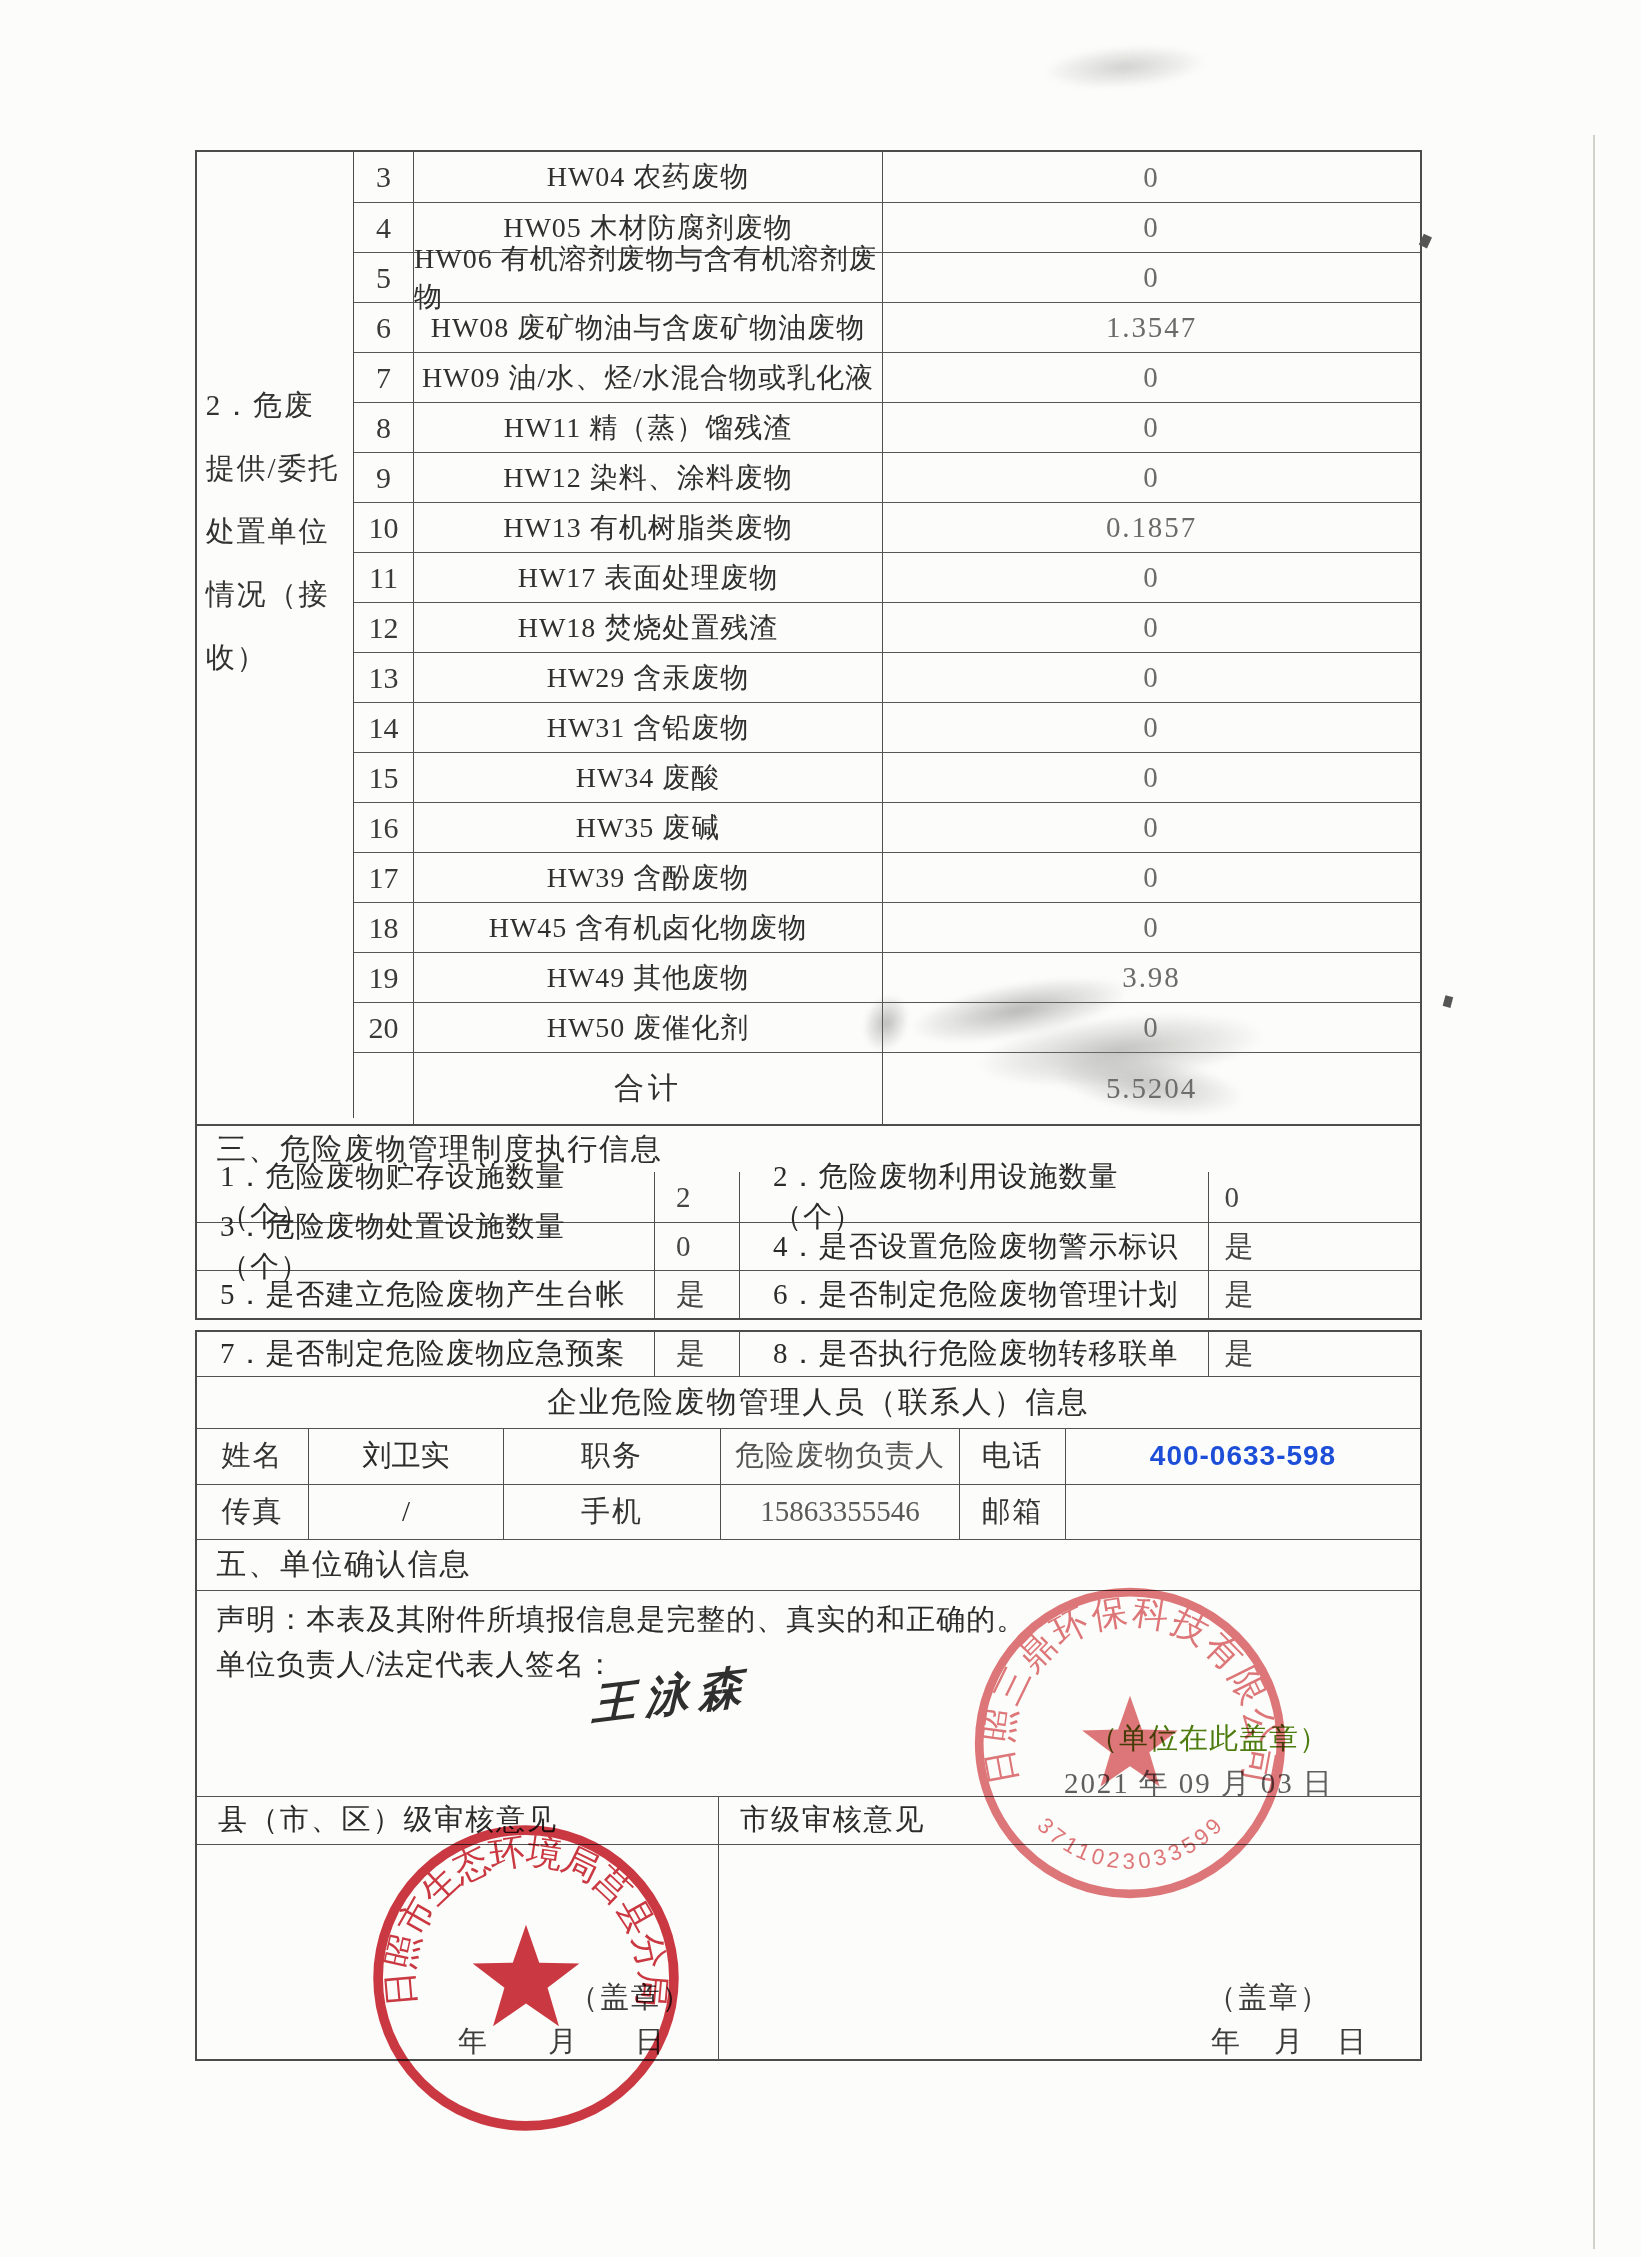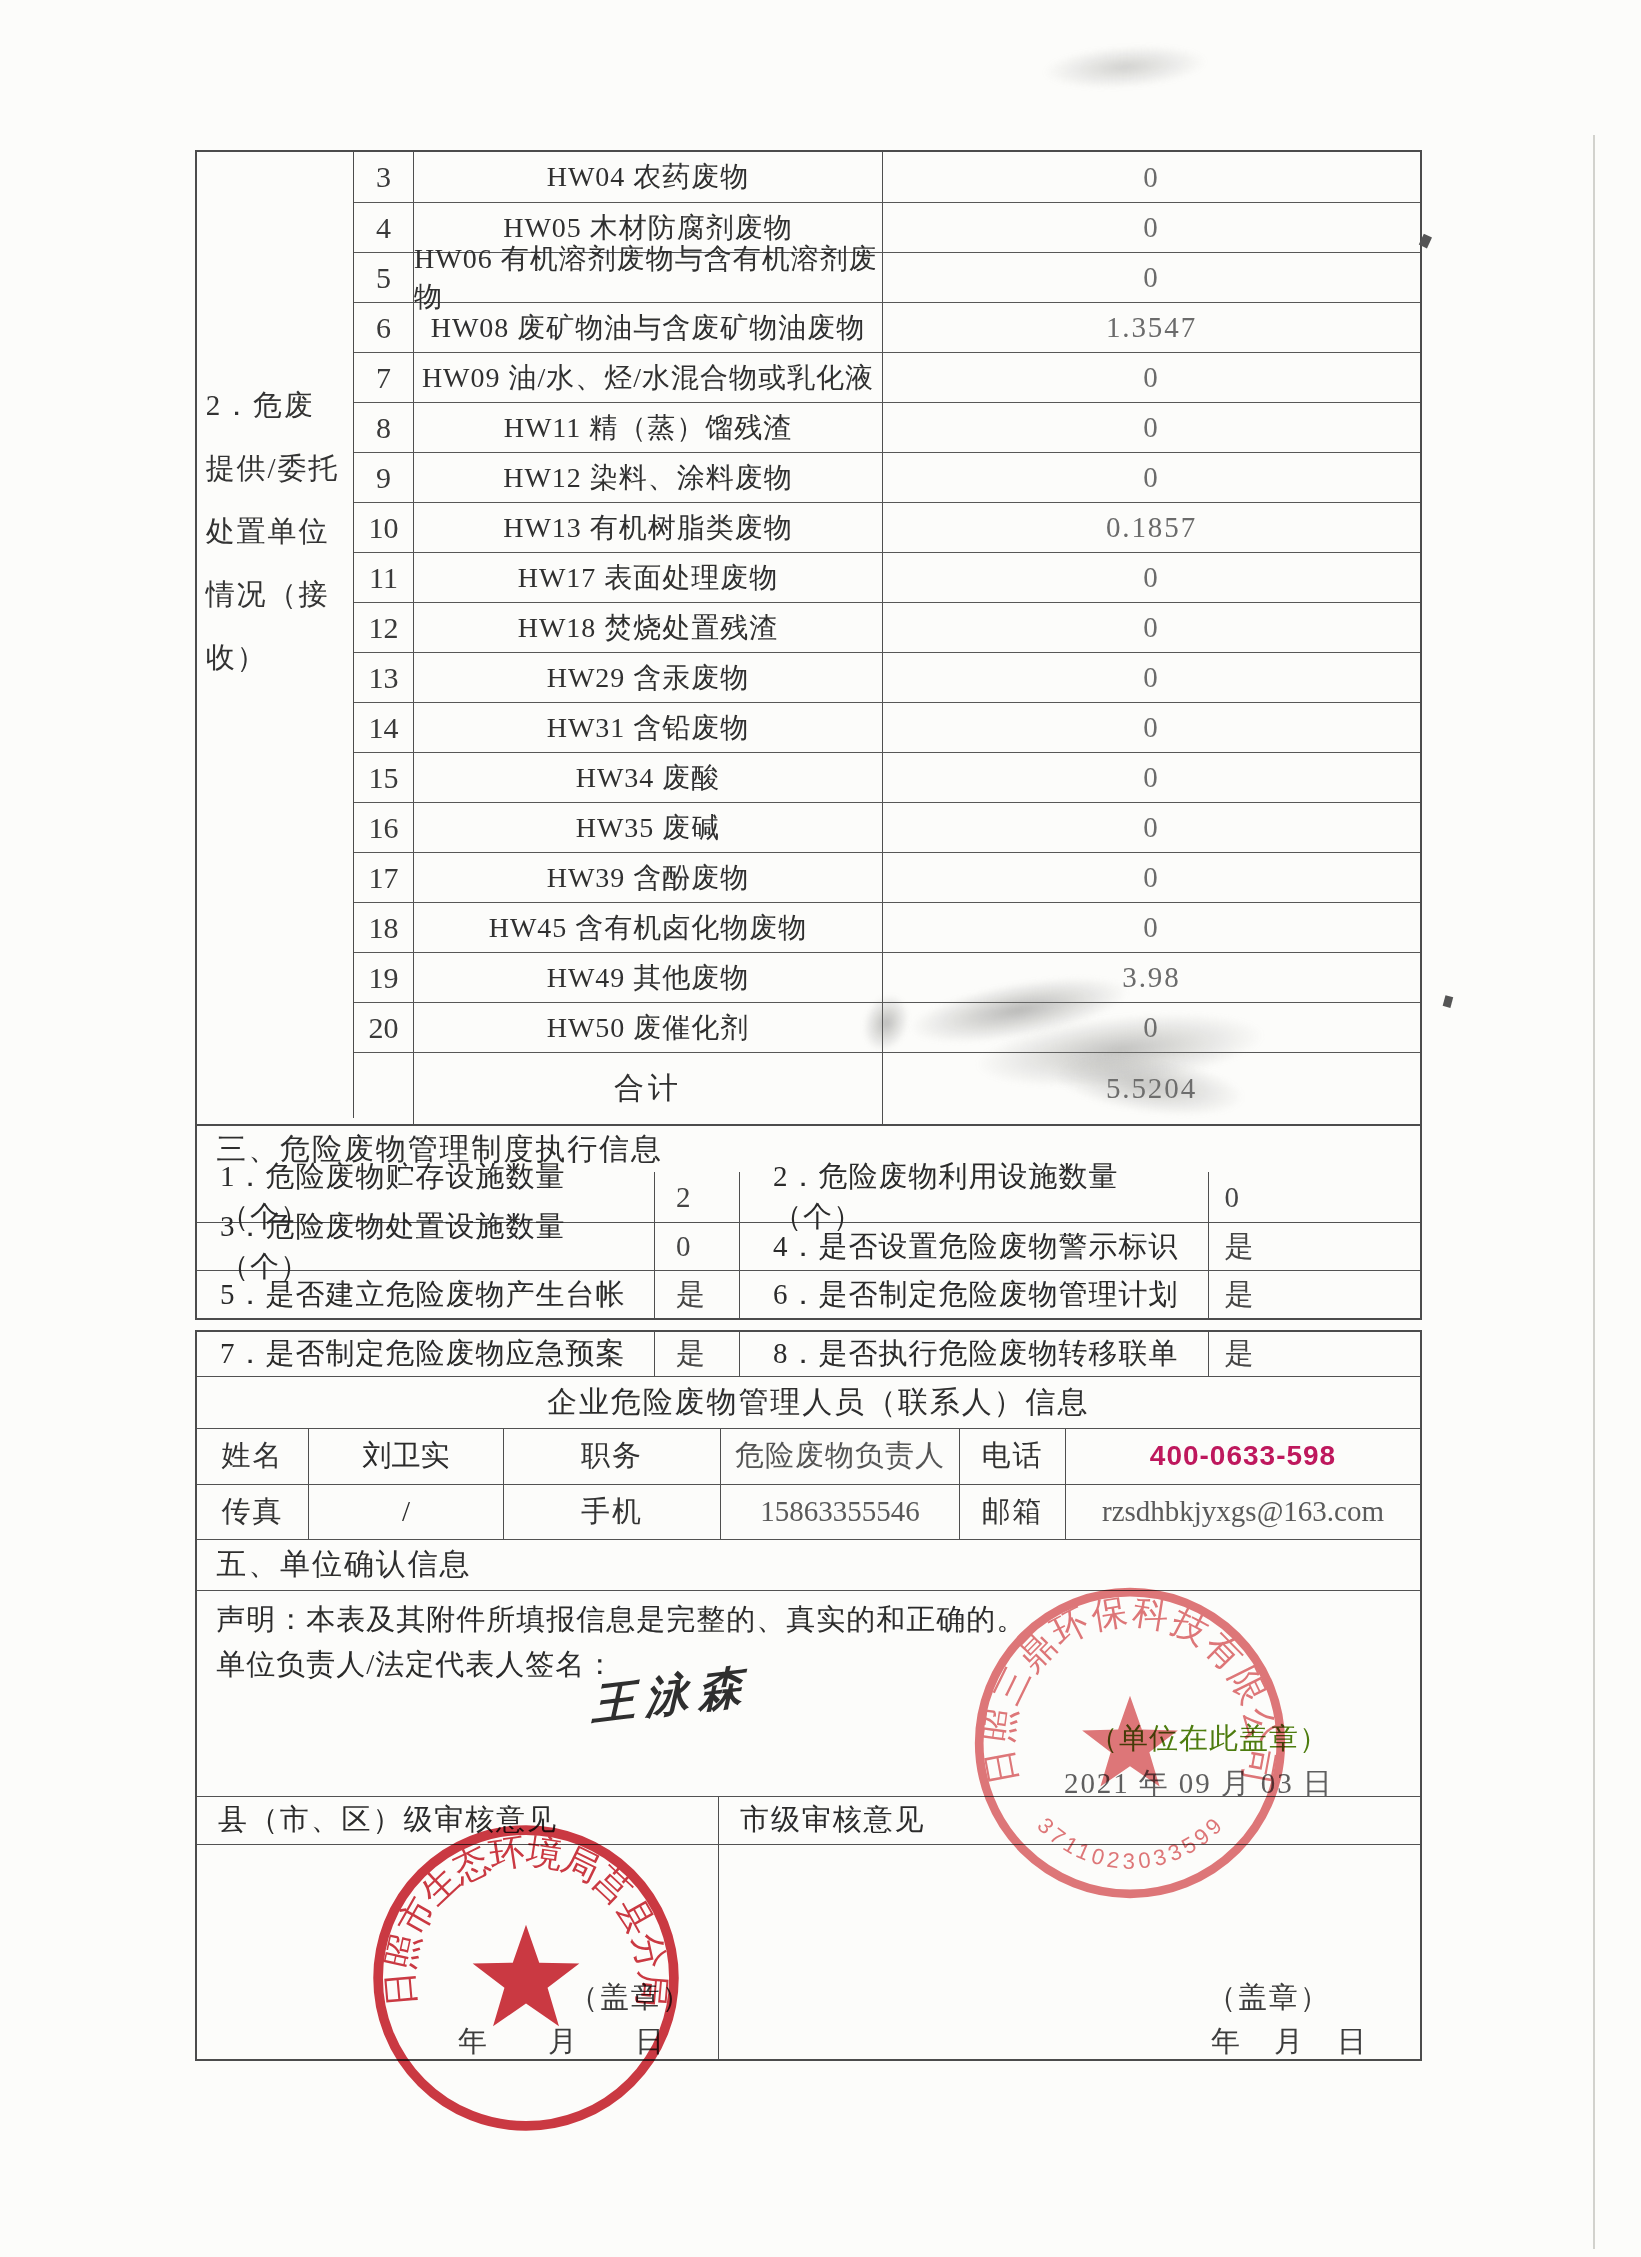--- a/index.html
+++ b/index.html
@@ -29,21 +29,21 @@
   .qa-a1{width:85px;border-right:1.7px solid #4f4f4f;display:flex;align-items:center;padding-left:21px;box-sizing:border-box;color:#454545;}
   .qa-q2{width:469px;border-right:1.7px solid #4f4f4f;display:flex;align-items:center;padding-left:33px;box-sizing:border-box;letter-spacing:1px;}
   .qa-a2{flex:1;display:flex;align-items:center;padding-left:15.4px;box-sizing:border-box;color:#454545;}
   .r52{height:50px;} .r50{height:48px;} .r46{height:44px;}
   
   .ct-row{display:flex;border-top:1.7px solid #525252;box-sizing:border-box;font-size:29px;}
   .ct-cell{border-right:1.7px solid #4f4f4f;display:flex;align-items:center;justify-content:center;box-sizing:border-box;}
   .ct-cell.last{border-right:none;}
   .ct-label{color:#333;letter-spacing:1.9px;}
   .ct-value{color:#555;letter-spacing:1px;}
-  .phone{font-family:"Liberation Sans","DejaVu Sans",sans-serif;font-weight:bold;color:#be185d;letter-spacing:1px;font-size:28px;}
+  .phone{font-family:"Liberation Sans","DejaVu Sans",sans-serif;font-weight:bold;color:#1d4ed8;letter-spacing:1px;font-size:28px;}
   .mono-ish{color:#5a5a5a;}
   
   .decl{position:relative;height:206px;border-top:1.7px solid #525252;box-sizing:border-box;}
   .decl-line1{position:absolute;left:19.3px;top:9.7px;font-size:29px;letter-spacing:1px;}
   .decl-line2{position:absolute;left:19.3px;top:54px;font-size:29px;letter-spacing:1px;}
   .signature{position:absolute;left:394px;top:75px;font-size:44px;font-style:italic;font-weight:bold;
              color:#2f2f2f;letter-spacing:9.7px;transform:rotate(-7deg) skewX(-6deg);}
   .stamp-hint{position:absolute;left:892px;top:128px;font-size:29px;color:#4d7c0f;letter-spacing:1px;}
   .stamp-date{position:absolute;left:867px;top:173px;font-size:29px;color:#5f5f5f;letter-spacing:1.9px;}
   
@@ -220,21 +220,20 @@
         <div class="ct-cell ct-value" style="width:239px;">危险废物负责人</div>
         <div class="ct-cell ct-label" style="width:106px;">电话</div>
         <div class="ct-cell last phone" style="flex:1;">400-0633-598</div>
       </div>
       <div class="ct-row" style="height:55px;">
         <div class="ct-cell ct-label" style="width:112px;">传真</div>
         <div class="ct-cell" style="width:195px;">/</div>
         <div class="ct-cell ct-label" style="width:217px;">手机</div>
         <div class="ct-cell mono-ish" style="width:239px;">15863355546</div>
         <div class="ct-cell ct-label" style="width:106px;">邮箱</div>
-        <div class="ct-cell last mono-ish" style="flex:1;">rzsdhbkjyxgs@163.com</div>
       </div>
 
       <div class="sec-head h53" style="border-top:1.7px solid #525252;">
         <span>五、单位确认信息</span>
       </div>
 
       <div class="decl">
         <div class="decl-line1">声明：本表及其附件所填报信息是完整的、真实的和正确的。</div>
         <div class="decl-line2">单位负责人/法定代表人签名：</div>
         <div class="signature">王泳森</div>

